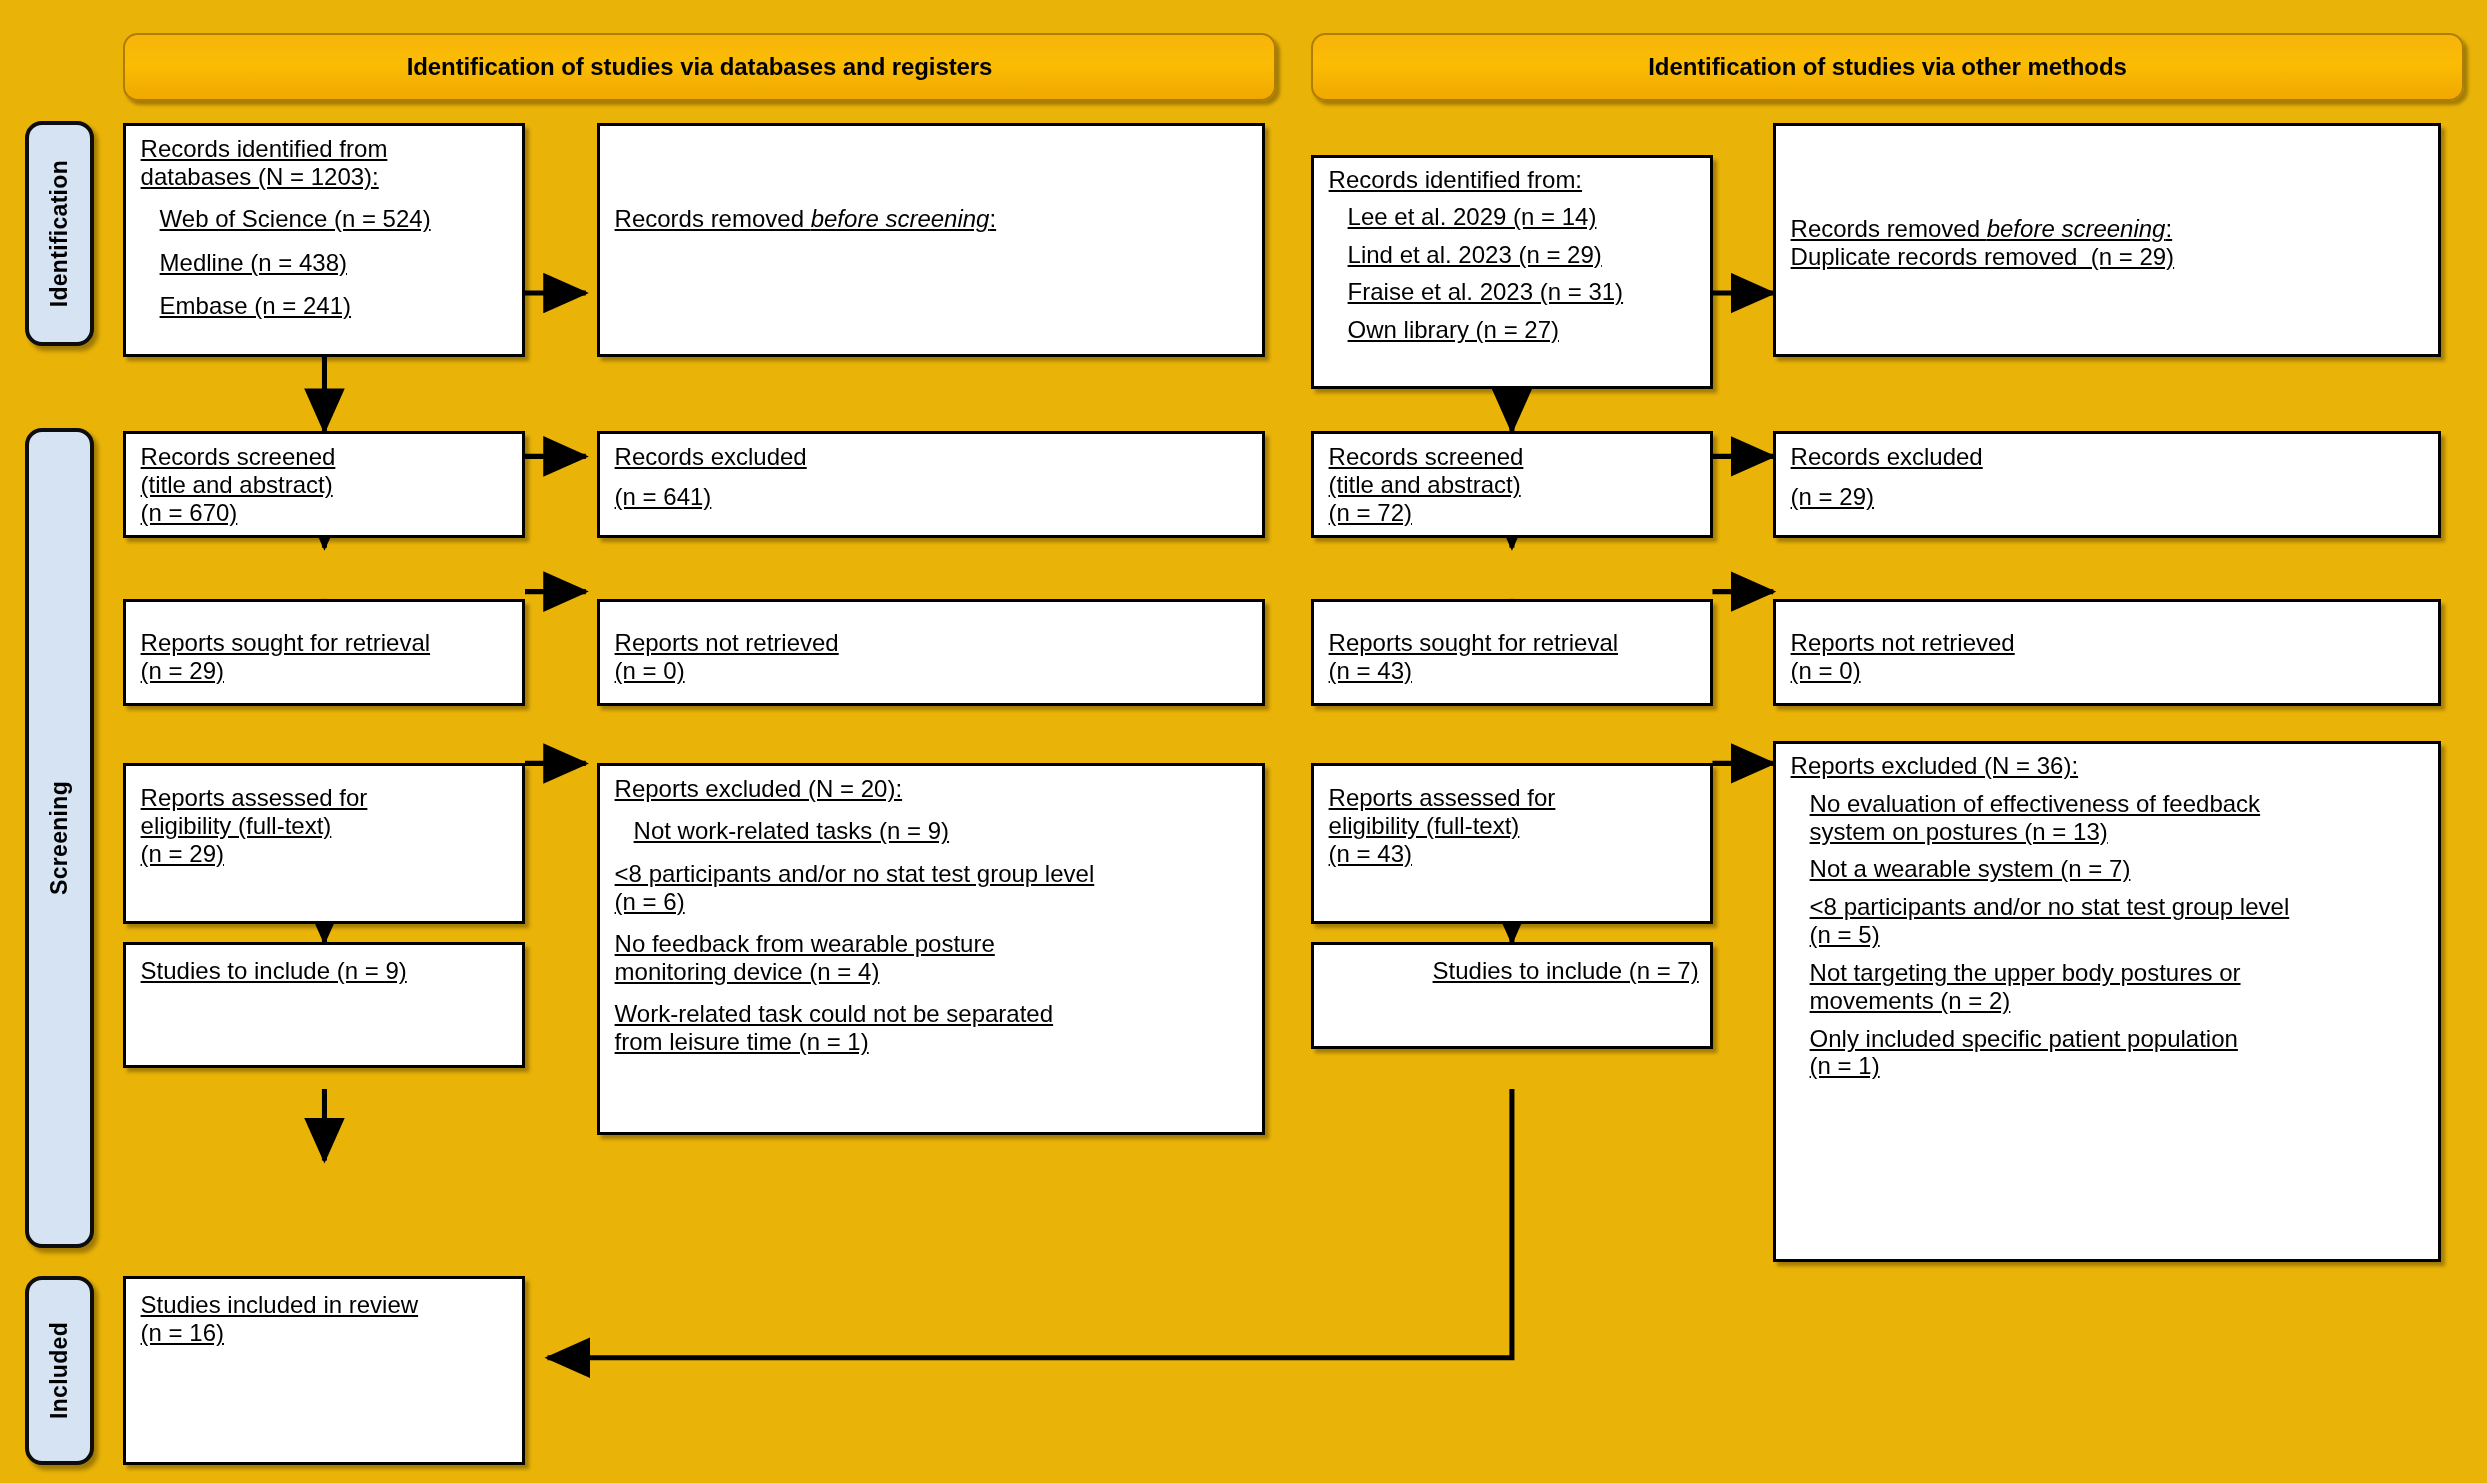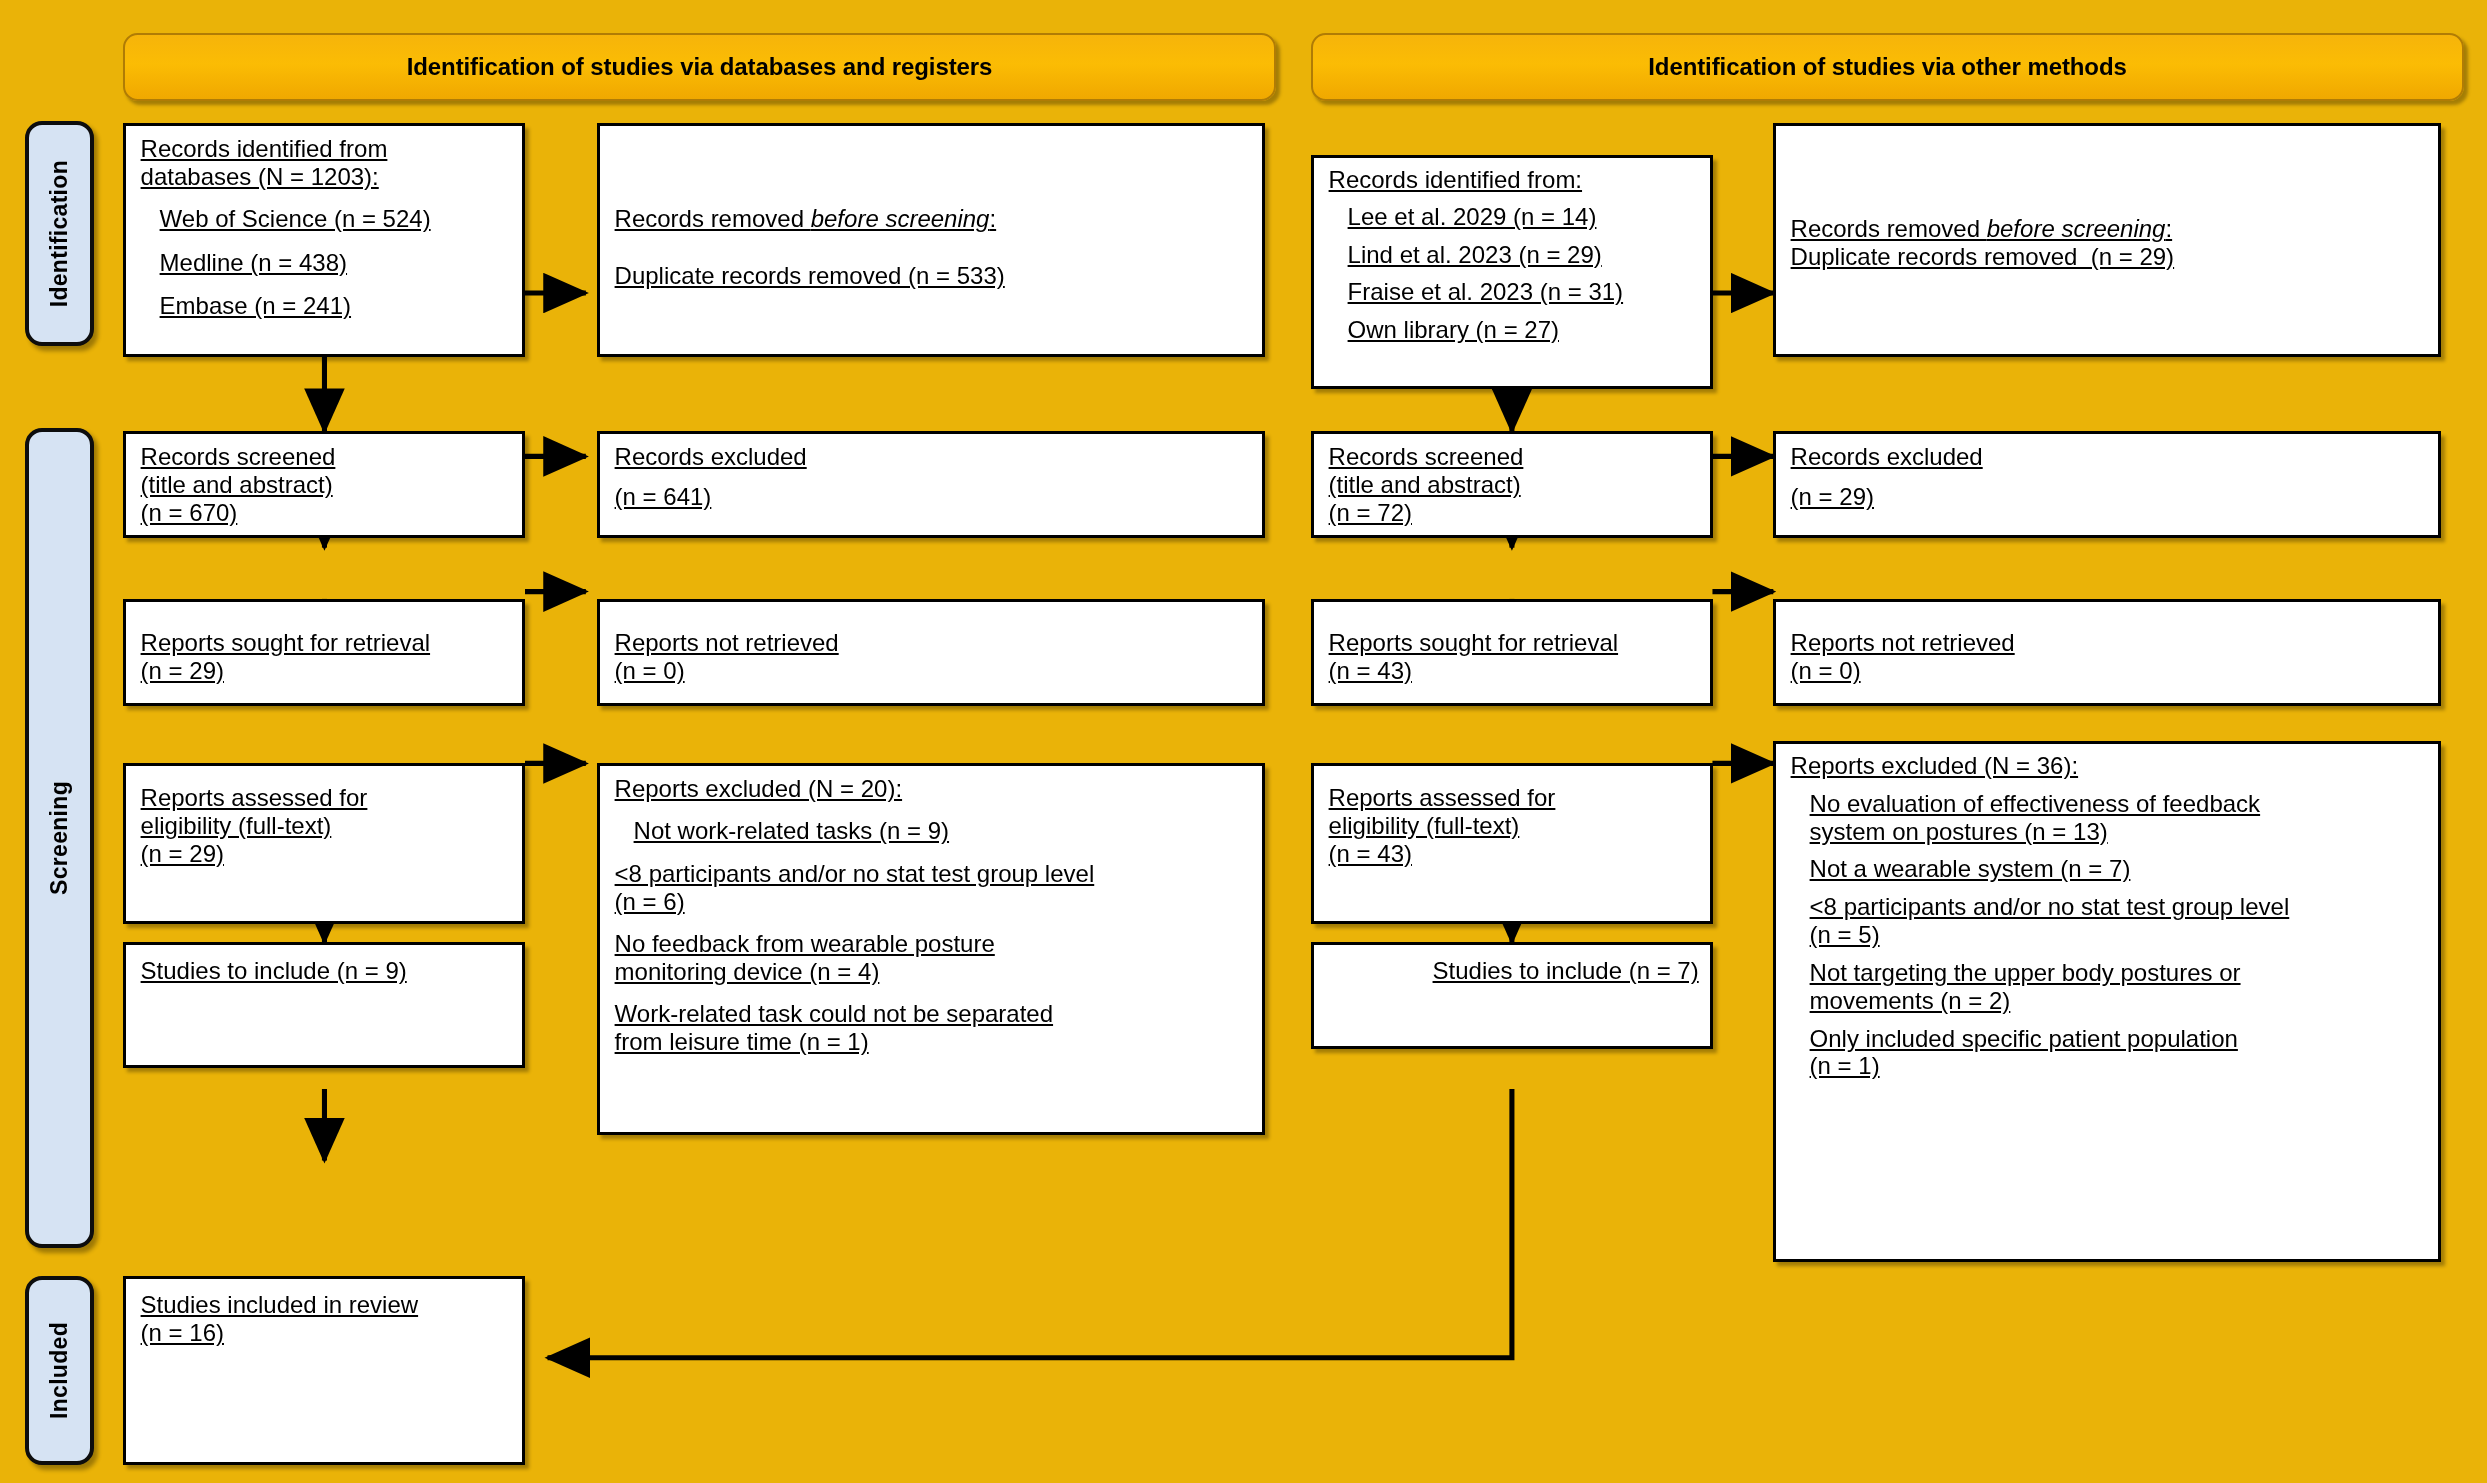--- a/index.html
+++ b/index.html
@@ -153,21 +153,20 @@
   <div class="box" style="left:123px; top:123px; width:402px; height:234px;">
     <div class="line tight">Records identified from</div>
     <div class="line tight">databases (N = 1203):</div>
     <div class="line indent gap">Web of Science (n = 524)</div>
     <div class="line indent gap">Medline (n = 438)</div>
     <div class="line indent gap">Embase (n = 241)</div>
   </div>
 
   <div class="box" style="left:597px; top:123px; width:668px; height:234px; padding-top:0;">
     <div class="line" style="margin-top:77px;"><span>Records removed </span><i>before screening</i><span>:</span></div>
-    <div class="line gap" style="margin-top:26px;">Duplicate records removed (n = 533)</div>
   </div>
 
   <div class="box" style="left:123px; top:431px; width:402px; height:107px;">
     <div class="line tight">Records screened</div>
     <div class="line tight">(title and abstract)</div>
     <div class="line tight">(n = 670)</div>
   </div>
 
   <div class="box" style="left:597px; top:431px; width:668px; height:107px;">
     <div class="line tight">Records excluded</div>

